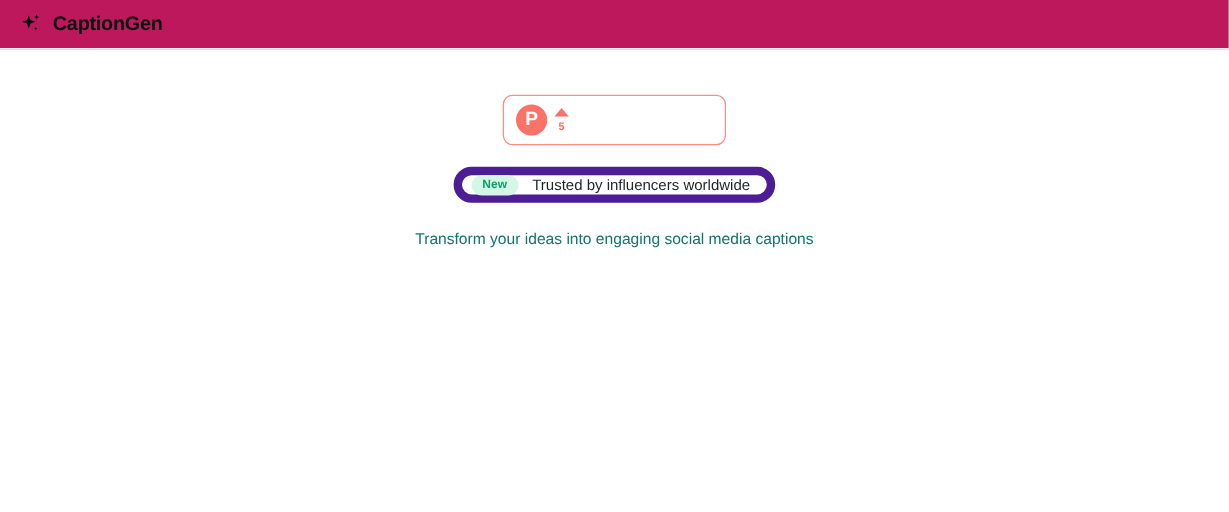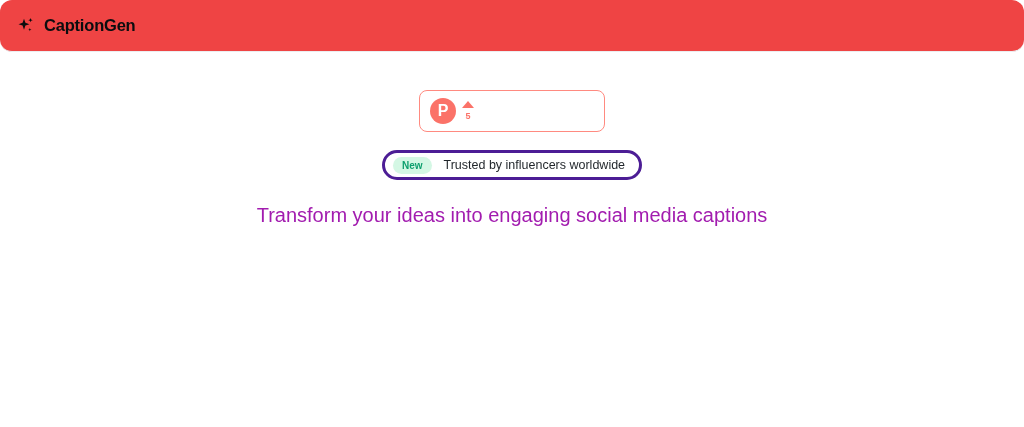--- a/index.html
+++ b/index.html
@@ -10,28 +10,27 @@
     width: 1024px;
     height: 427px;
     overflow: hidden;
     background: #ffffff;
     font-family: "Liberation Sans", sans-serif;
     -webkit-font-smoothing: antialiased;
   }
 
   
   .site-header {
-    height: 52px;
+    height: 41px;
     border-bottom: 1px solid #eceef0;
     display: flex;
     align-items: center;
     padding: 0 16px;
     box-sizing: border-box;
-    background: #ef4444;
-    border-radius: 12px;
+    background: #be185d;
   }
   .brand {
     display: flex;
     align-items: center;
     gap: 8px;
     cursor: pointer;
   }
   .brand-icon {
     width: 20px;
     height: 20px;
@@ -130,21 +129,21 @@
     color: #fb7268;
     line-height: 1.2;
     margin-top: 3px;
   }
 
   
   .trust-pill {
     margin-top: 18px;
     height: 30px;
     box-sizing: border-box;
-    border: 3px solid #4c1d95;
+    border: 7px solid #4c1d95;
     border-radius: 999px;
     background: #ffffff;
     display: flex;
     align-items: center;
     padding: 0 14px 0 8px;
     gap: 12px;
     cursor: pointer;
   }
   .trust-new {
     background: #d4f7e4;
@@ -168,22 +167,22 @@
     text-align: center;
     font-size: 53px;
     line-height: 1.06;
     font-weight: bold;
     letter-spacing: -1.6px;
     color: #0b0d0f;
   }
 
   .subhead {
     margin: 22px 0 0 0;
-    font-size: 20px;
-    color: #a21caf;
+    font-size: 13px;
+    color: #0f766e;
     text-align: center;
     line-height: 1.3;
   }
 </style>
 </head>
 <body>
 
 <header class="site-header">
   <div class="brand">
     <span class="brand-icon">

